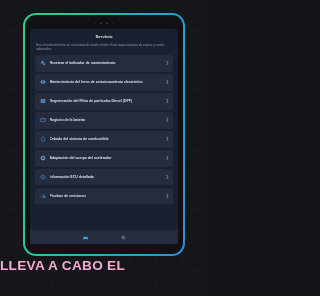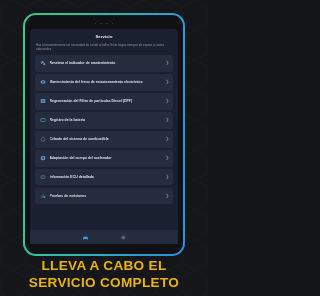--- a/index.html
+++ b/index.html
@@ -111,22 +111,21 @@
     background:#252c3e;
     display:flex; align-items:center; justify-content:center;
     gap:30px;
   }
   #tabbar .tab { width:7px; height:7px; display:block; }
   #tabbar .tab svg { width:100%; height:100%; display:block; }
   
   #caption {
     position:absolute;
     left:0; right:0; top:258px;
-    text-align:center;
-    color:#eab308;
+    color:#f9a8d4;
     font-size:13.6px;
     font-weight:bold;
     line-height:1.22;
     letter-spacing:.3px;
   }
   #caption span { display:block; }
 </style>
 </head>
 <body>
 
@@ -265,16 +264,15 @@
               </svg>
           </span>
         </div>
 
       </div>
     </div>
   </div>
 
   <div id="caption">
     <span>LLEVA A CABO EL</span>
-    <span>SERVICIO COMPLETO</span>
   </div>
 
 </div>
 
 </body></html>

